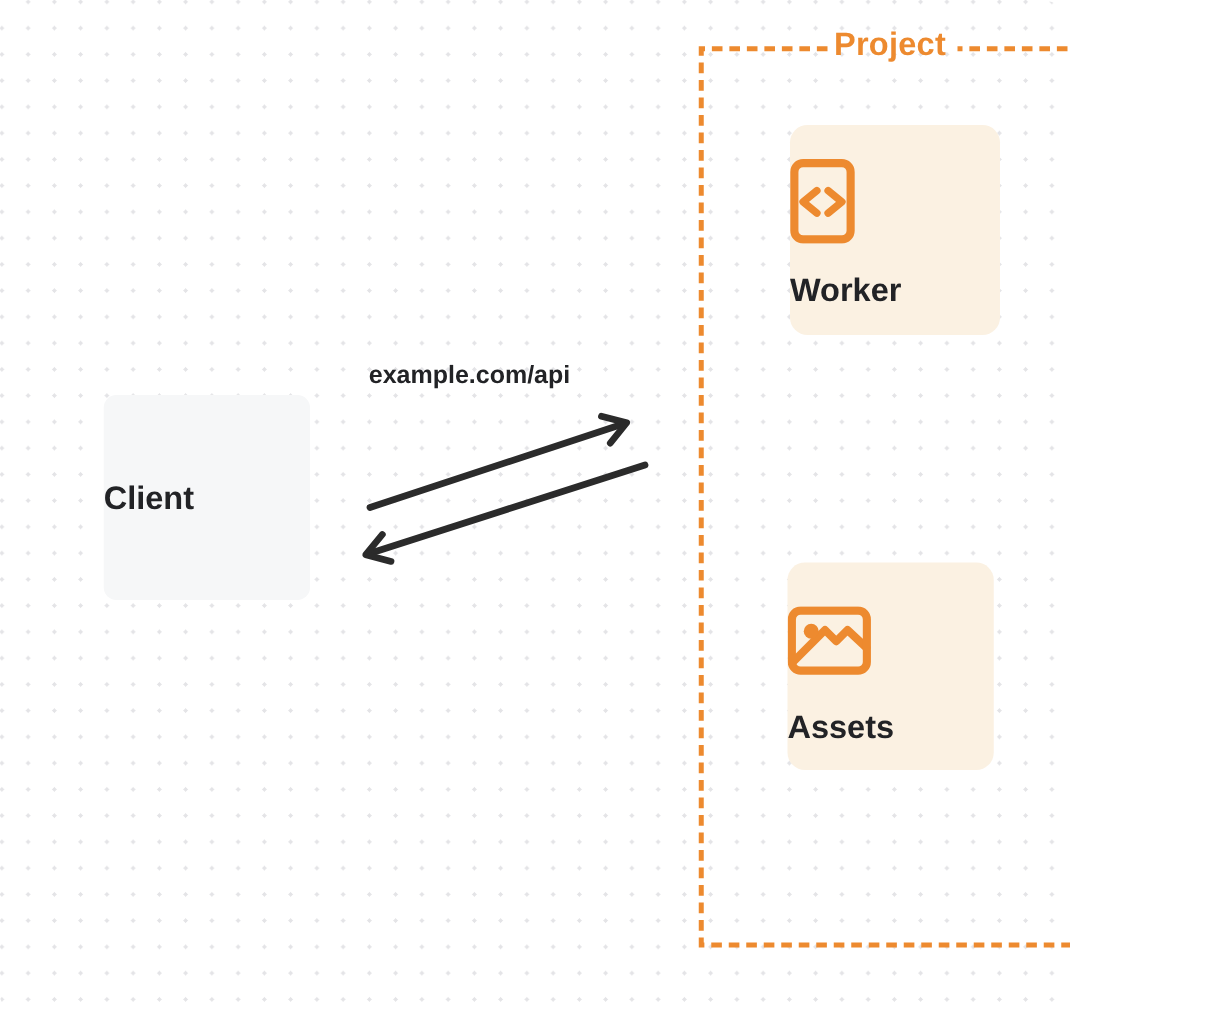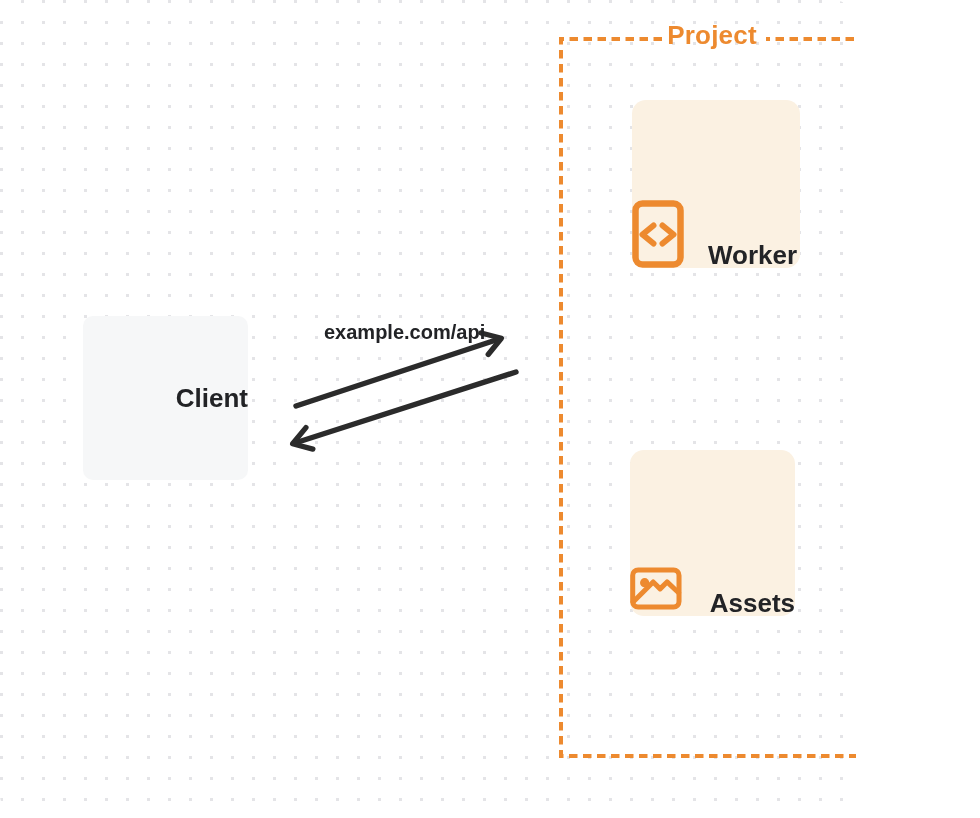--- a/index.html
+++ b/index.html
@@ -32,22 +32,22 @@
     transform: translateX(-50%);
     font-size: 26px;
     font-weight: bold;
     color: #ED8A2F;
     letter-spacing: 0.2px;
     white-space: nowrap;
   }
   .node {
     position: absolute;
     display: flex;
-    flex-direction: row;
-    align-items: flex-end;
+    flex-direction: column;
+    align-items: flex-start;
     box-sizing: border-box;
     border-radius: 14px;
     background: #FBF1E2;
   }
   .node-worker {
     left: 632px; top: 100px;
     width: 168px; height: 168px;
     padding-top: 27px;
     gap: 24px;
   }
@@ -64,36 +64,35 @@
     line-height: 1;
   }
   .client-node {
     position: absolute;
     left: 83px; top: 316px;
     width: 165px; height: 164px;
     border-radius: 10px;
     background: #F6F7F8;
     display: flex;
     align-items: center;
-    justify-content: flex-end;
+    justify-content: flex-start;
   }
   .client-label {
     font-size: 26px;
     font-weight: bold;
     color: #222326;
   }
   .request-label {
     position: absolute;
-    left: 324px;
+    left: 295px;
     top: 289px;
     font-size: 20px;
     font-weight: bold;
     color: #222326;
     white-space: nowrap;
-    margin-top: 32px;
   }
   .file-tree {
     position: absolute;
     left: 604px;
     top: 617px;
     margin: 0;
     font-family: "DejaVu Sans Mono", monospace;
     font-size: 16.3px;
     line-height: 21px;
     font-weight: bold;

